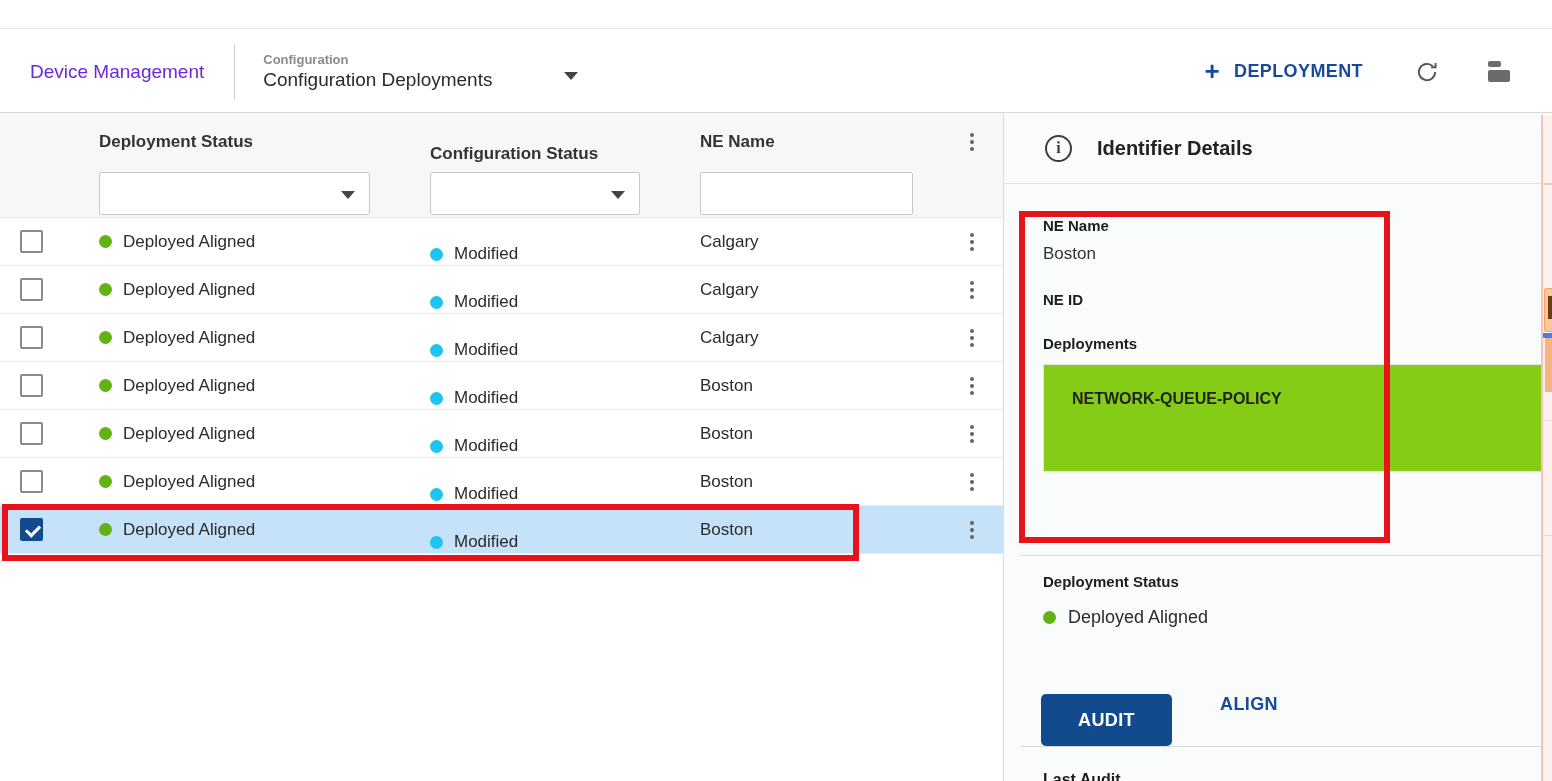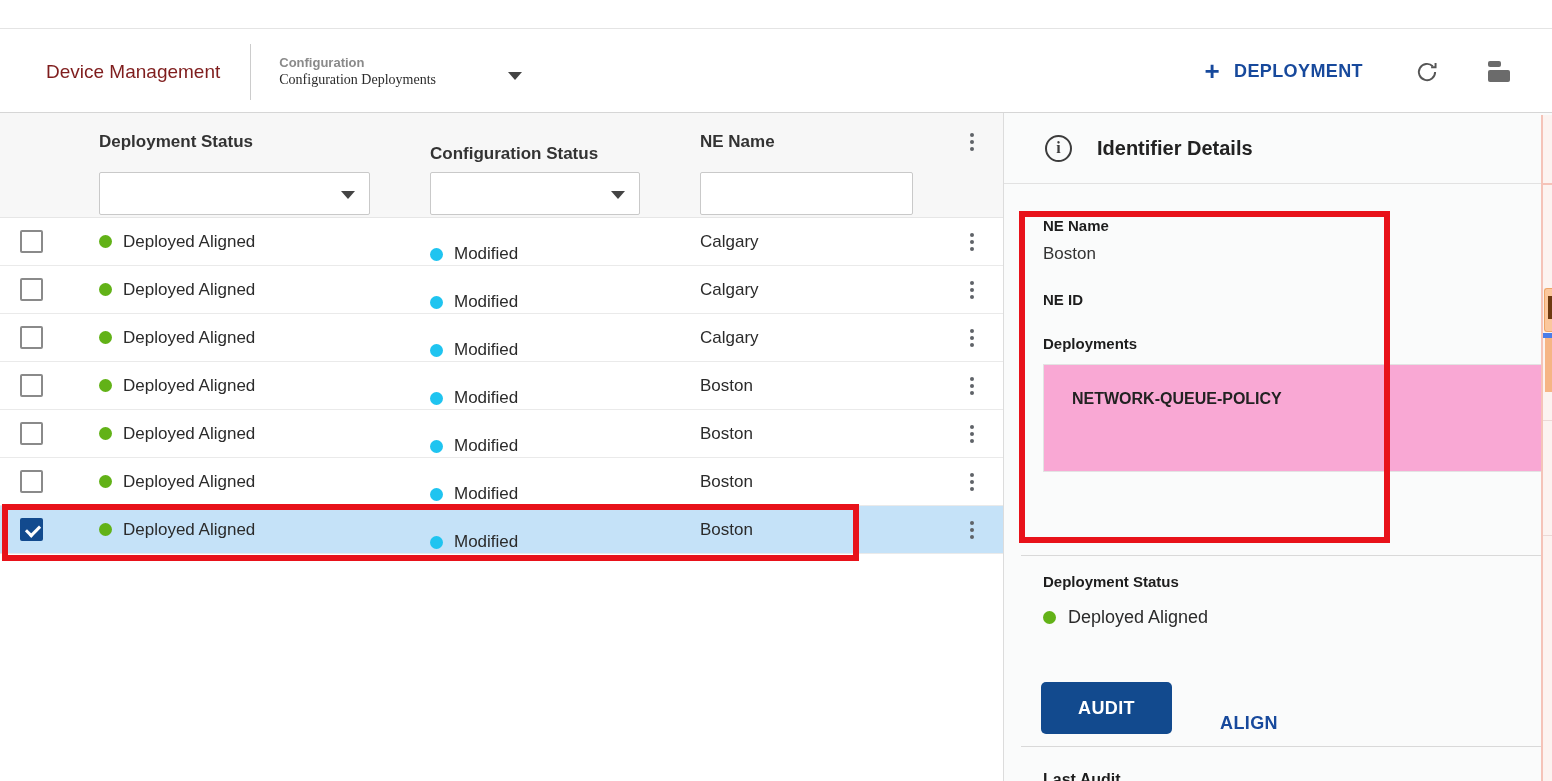--- a/index.html
+++ b/index.html
@@ -8,25 +8,25 @@
     --txt:#2b2b2b; --txt2:#333; --gray:#8a8a8a; --border:#e0e0e0;
   }
   *{box-sizing:border-box; margin:0; padding:0;}
   html,body{width:1552px;height:781px;overflow:hidden;background:#fff;
     font-family:"Liberation Sans",sans-serif;color:var(--txt);}
   .page{position:relative;width:1552px;height:781px;background:#fff;}
 
   
   .top-strip{position:absolute;left:0;top:0;width:100%;height:29px;background:#fff;border-bottom:1px solid #e4e4e4;}
   .app-header{position:absolute;left:0;top:30px;width:100%;height:83px;background:#fff;display:flex;align-items:center;}
-  .app-title{font-size:19px;font-weight:400;color:#7f1d1d;margin-left:46px;white-space:nowrap;}
+  .app-title{font-size:19px;font-weight:400;color:#6d28d9;margin-left:30px;white-space:nowrap;}
   .vdiv{width:1px;height:56px;background:#ccc;margin-left:30px;}
   .view-switcher{margin-left:28px;cursor:pointer;display:flex;flex-direction:column;line-height:1.25;}
   .view-cat{font-size:13px;font-weight:700;color:var(--gray);}
-  .view-name{font-size:14px;color:#2b2b2b;font-family:Liberation Serif, serif;}
+  .view-name{font-size:19px;color:#2b2b2b;}
   .caret{width:0;height:0;border-left:7px solid transparent;border-right:7px solid transparent;
     border-top:8px solid #444;margin-left:72px;margin-top:8px;}
   .header-actions{position:absolute;right:0;top:0;height:83px;display:flex;align-items:center;}
   .deploy-btn{background:none;border:none;cursor:pointer;display:flex;align-items:center;
     color:var(--accent);font-family:inherit;font-weight:700;font-size:18px;letter-spacing:.4px;}
   .deploy-btn .plus{font-size:26px;font-weight:700;margin-right:14px;line-height:1;transform:translateY(-1px);}
   .icon-btn{display:inline-flex;align-items:center;justify-content:center;width:34px;height:34px;cursor:pointer;}
   .icon-refresh{margin-left:47px;}
   .icon-settings{margin-left:38px;margin-right:36px;}
   .settings-shape{position:relative;width:22px;height:21px;}
@@ -71,31 +71,31 @@
   .panel{position:absolute;left:1003px;top:113px;width:549px;height:668px;background:#fafbfb;border-left:1px solid #dcdcdc;}
   .panel-header{position:absolute;left:0;top:0;width:100%;height:71px;display:flex;align-items:center;border-bottom:1px solid #e2e2e2;}
   .info-icon{width:27px;height:27px;border:2.5px solid #3c3c3c;border-radius:50%;margin-left:41px;
     display:inline-flex;align-items:center;justify-content:center;font-size:16px;font-weight:700;color:#3c3c3c;
     font-family:"Liberation Serif",serif;}
   .panel-title{font-size:20px;font-weight:700;color:#222;margin-left:25px;}
   .panel-fields{position:absolute;left:39px;top:104px;right:9px;}
   .flabel{font-size:15px;font-weight:700;color:#1d1d1d;}
   .fvalue{font-size:17px;color:#333;margin-top:10px;}
   .field{margin-bottom:27px;}
-  .id-card{margin-top:12px;width:503px;height:108px;background:#f9a8d4;border:1px solid #e3e3e3;padding:25px 0 0 28px;}
+  .id-card{margin-top:12px;width:503px;height:108px;background:#84cc16;border:1px solid #e3e3e3;padding:25px 0 0 28px;}
   .id-type{font-size:16px;font-weight:700;color:#222;}
   .id-value{font-size:17px;color:#3a3a3a;margin-top:12px;}
   .hdiv{position:absolute;left:17px;right:11px;height:1px;background:#d9d9d9;}
   .d1{top:442px;}
   .d2{top:633px;}
   .status-label{position:absolute;left:39px;top:460px;font-size:15px;font-weight:700;color:#1d1d1d;}
   .status-line{position:absolute;left:39px;top:494px;display:flex;align-items:center;}
   .status-line .dot{margin-right:12px;}
   .status-line span.sv{font-size:18px;color:#2b2b2b;}
-  .panel-buttons{position:absolute;left:37px;top:569px;display:flex;align-items:flex-end;}
+  .panel-buttons{position:absolute;left:37px;top:581px;display:flex;align-items:flex-start;}
   .audit-btn{width:131px;height:52px;background:var(--checkbox-blue);border:none;border-radius:5px;
     color:#fff;font-family:inherit;font-weight:700;font-size:18px;letter-spacing:.4px;cursor:pointer;}
   .align-btn{background:none;border:none;margin-left:48px;color:var(--accent);
     font-family:inherit;font-weight:700;font-size:18px;letter-spacing:.4px;cursor:pointer;}
   .cutoff{position:absolute;left:39px;top:658px;font-size:16px;font-weight:700;color:#1d1d1d;}
 
   
   .ann{position:absolute;border:6px solid var(--red);pointer-events:none;}
   .ann-row{left:2px;top:504px;width:857px;height:57px;}
   .ann-panel{left:1019px;top:211px;width:371px;height:332px;}

